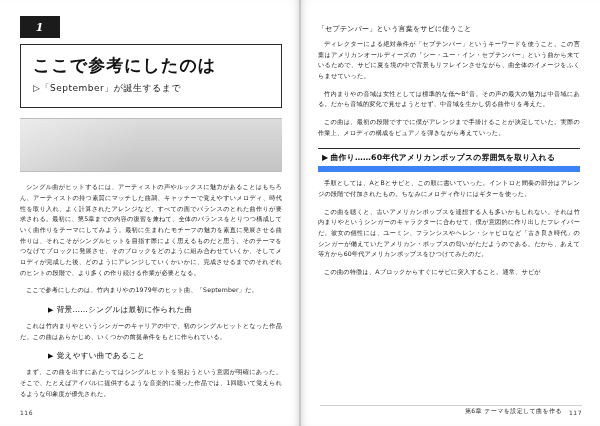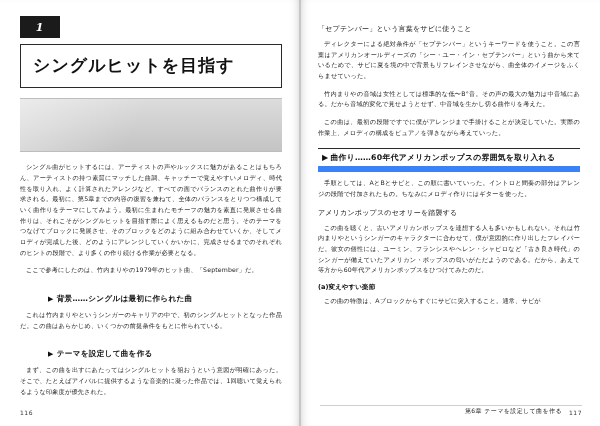--- a/index.html
+++ b/index.html
@@ -117,23 +117,23 @@
     color: #1d1d1d;
     text-align: justify;
     margin: 0 0 7px 0;
     letter-spacing: 0.15px;
   }
   p.body.indent {
     text-indent: 6px;
   }
   h3.sec {
     font-size: 7.6px;
-    font-weight: bold;
-    color: #111;
-    margin: 18px 0 6px 0;
+    font-weight: normal;
+    color: #111;
+    margin: 9px 0 6px 0;
     letter-spacing: 0.3px;
     padding-left: 28px;
   }
   h3.sec .tri {
     font-size: 7px;
     margin-right: 3px;
   }
   h3.sec-box {
     font-size: 7.8px;
     font-weight: bold;
@@ -187,57 +187,56 @@
 </head>
 <body>
 
 <div class="spread">
 
   <div class="page page-left">
 
     <div class="chapter-badge">1</div>
 
     <div class="title-box">
-      <div class="chapter-title">シングルヒットを目指す</div>
+      <div class="chapter-title">ここで参考にしたのは</div>
+      <div class="chapter-sub">▷「September」が誕生するまで</div>
     </div>
 
     <div class="hero-band"></div>
 
     <div class="col">
       <p class="body indent">シングル曲がヒットするには、アーティストの声やルックスに魅力があることはもちろん、アーティストの持つ素質にマッチした曲調、キャッチーで覚えやすいメロディ、時代性を取り入れ、よく計算されたアレンジなど、すべての面でバランスのとれた曲作りが要求される。最初に、第5章までの内容の復習を兼ねて、全体のバランスをとりつつ構成していく曲作りをテーマにしてみよう。最初に生まれたモチーフの魅力を素直に発展させる曲作りは、それこそがシングルヒットを目指す際によく思えるものだと思う。そのテーマをつなげてブロックに発展させ、そのブロックをどのように組み合わせていくか、そしてメロディが完成した後、どのようにアレンジしていくかいかに、完成させるまでのそれぞれのヒントの段階で、より多くの作り続ける作業が必要となる。</p>
       <p class="body indent">ここで参考にしたのは、竹内まりやの1979年のヒット曲、「September」だ。</p>
 
       <h3 class="sec"><span class="tri">▶</span><span>背景……シングルは最初に作られた曲</span></h3>
       <p class="body indent">これは竹内まりやというシンガーのキャリアの中で、初のシングルヒットとなった作品だ。この曲はあらかじめ、いくつかの前提条件をもとに作られている。</p>
 
-      <h3 class="sec"><span class="tri">▶</span><span>テーマを設定して曲を作る</span></h3>
+      <h3 class="sec"><span class="tri">▶</span><span>覚えやすい曲であること</span></h3>
       <p class="body indent">まず、この曲を出すにあたってはシングルヒットを狙おうという意図が明確にあった。そこで、たとえばアイバルに提供するような音楽的に凝った作品では、1回聴いて覚えられるような印象度が優先された。</p>
     </div>
 
     <div class="folio folio-left">116</div>
   </div>
 
   <div class="page page-right">
 
     <div class="col" style="margin-top:2px;">
 
       <h4 class="subsec">「セプテンバー」という言葉をサビに使うこと</h4>
       <p class="body indent">ディレクターによる絶対条件が「セプテンバー」というキーワードを使うこと。この言葉はアメリカンオールディーズの「シー・ユー・イン・セプテンバー」という曲から来ているためで、サビに夏を境の中で背景もリフレインさせながら、曲全体のイメージをふくらませていった。</p>
 
       <p class="body indent">竹内まりやの音域は女性としては標準的な低〜B°音。その声の最大の魅力は中音域にある。だから音域的変化で見せようとせず、中音域を生かし切る曲作りを考えた。</p>
 
       <p class="body indent">この曲は、最初の段階ですでに僕がアレンジまで手掛けることが決定していた。実際の作業上、メロディの構成をピュアノを弾きながら考えていった。</p>
 
       <h3 class="sec-box"><span class="tri">▶</span><span>曲作り……60年代アメリカンポップスの雰囲気を取り入れる</span></h3>
       <p class="body indent">手順としては、AとBとサビと、この順に書いていった。イントロと間奏の部分はアレンジの段階で付加されたもの。ちなみにメロディ作りにはギターを使った。</p>
 
-      <h4 class="subsec">アメリカンポップスのセオリーを踏襲する</h4>
       <p class="body indent">この曲を聴くと、古いアメリカンポップスを連想する人も多いかもしれない。それは竹内まりやというシンガーのキャラクターに合わせて、僕が意図的に作り出したフレイバーだ。彼女の個性には、ユーミン、フランシスやヘレン・シャピロなど「古き良き時代」のシンガーが備えていたアメリカン・ポップスの匂いがただようのである。だから、あえて等方から60年代アメリカンポップスをひつけてみたのだ。</p>
 
-      <h4 class="subsec2">(a)変えやすい楽節</h4>
       <p class="body indent">この曲の特徴は、Aブロックからすぐにサビに突入すること。通常、サビが</p>
     </div>
 
     <div class="rule-bottom-left"></div>
     <div class="running-head">第6章 テーマを設定して曲を作る</div>
     <div class="folio folio-right">117</div>
   </div>
 
   <div class="gutter"></div>
 </div>

